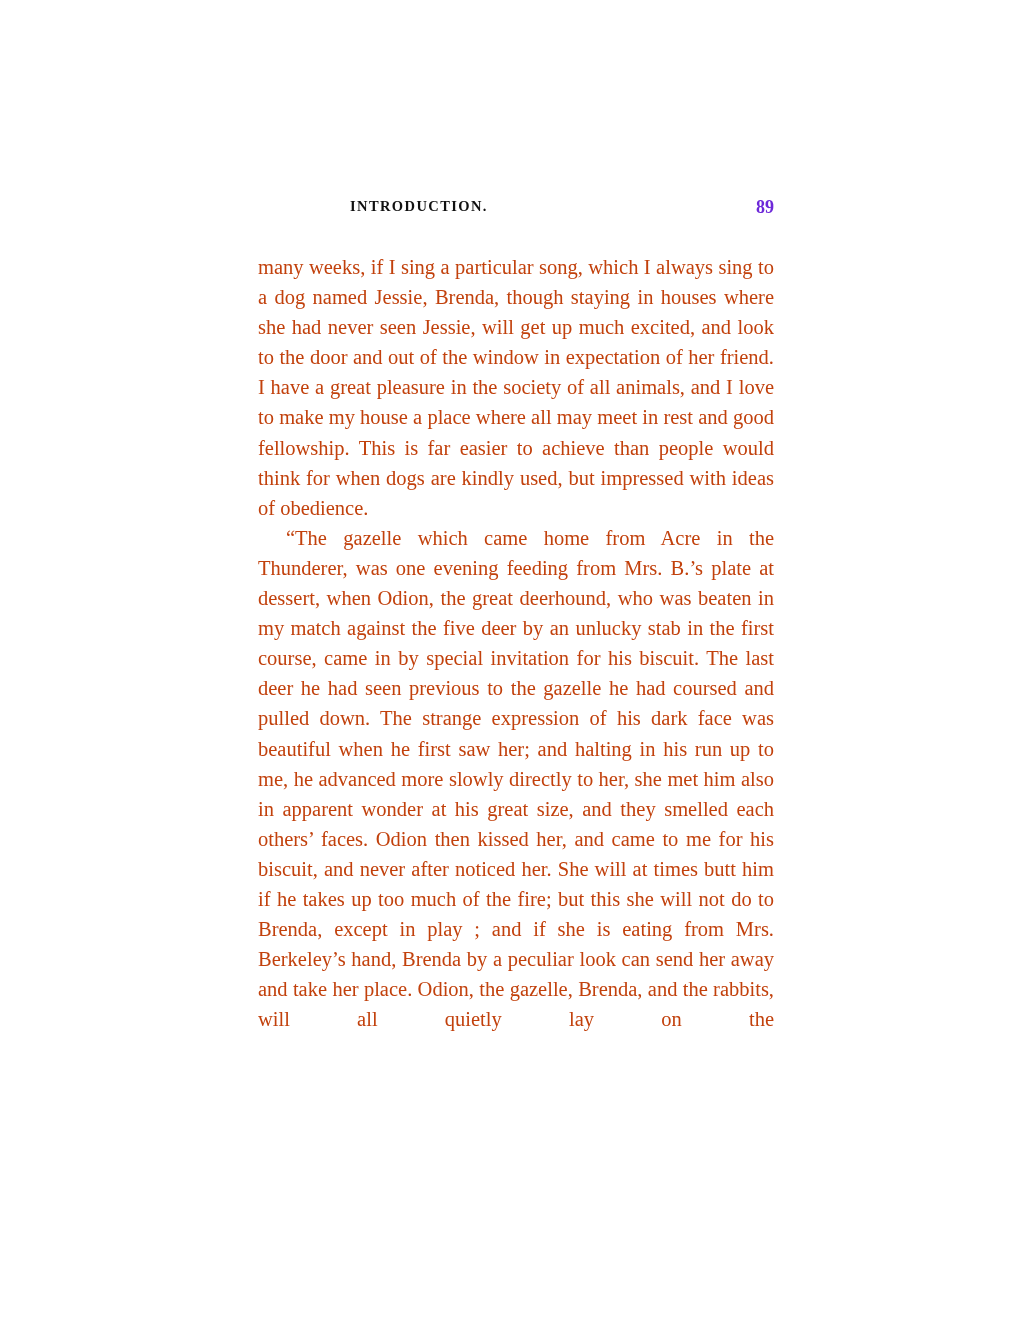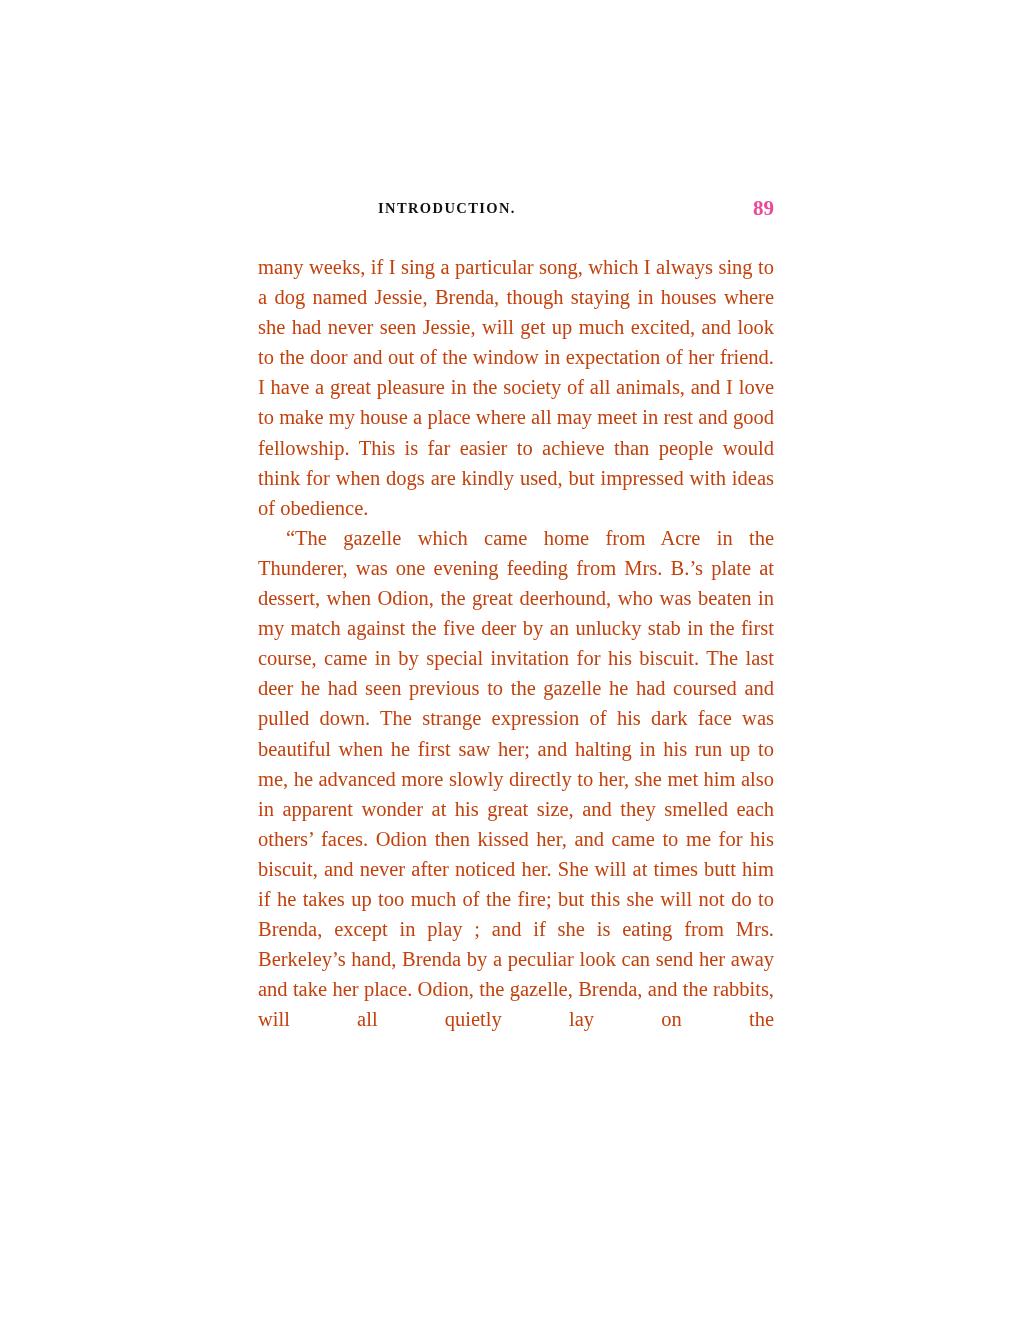--- a/index.html
+++ b/index.html
@@ -27,26 +27,26 @@
     align-items: baseline;
     justify-content: flex-start;
     height: 34px;
   }
   .running-head {
     font-size: 14.5px;
     letter-spacing: 1.4px;
     font-weight: 700;
     text-transform: uppercase;
     color: #111;
-    margin-left: 120px;
+    margin-left: 92px;
   }
   .folio {
-    font-size: 21px;
+    font-size: 18px;
     font-weight: 700;
-    color: #ec4899;
+    color: #6d28d9;
     margin-left: auto;
     line-height: 1;
     position: relative;
     top: 2px;
   }
   .body-text {
     margin-top: 22px;
   }
   .body-text p {
     margin: 0 0 0 0;

